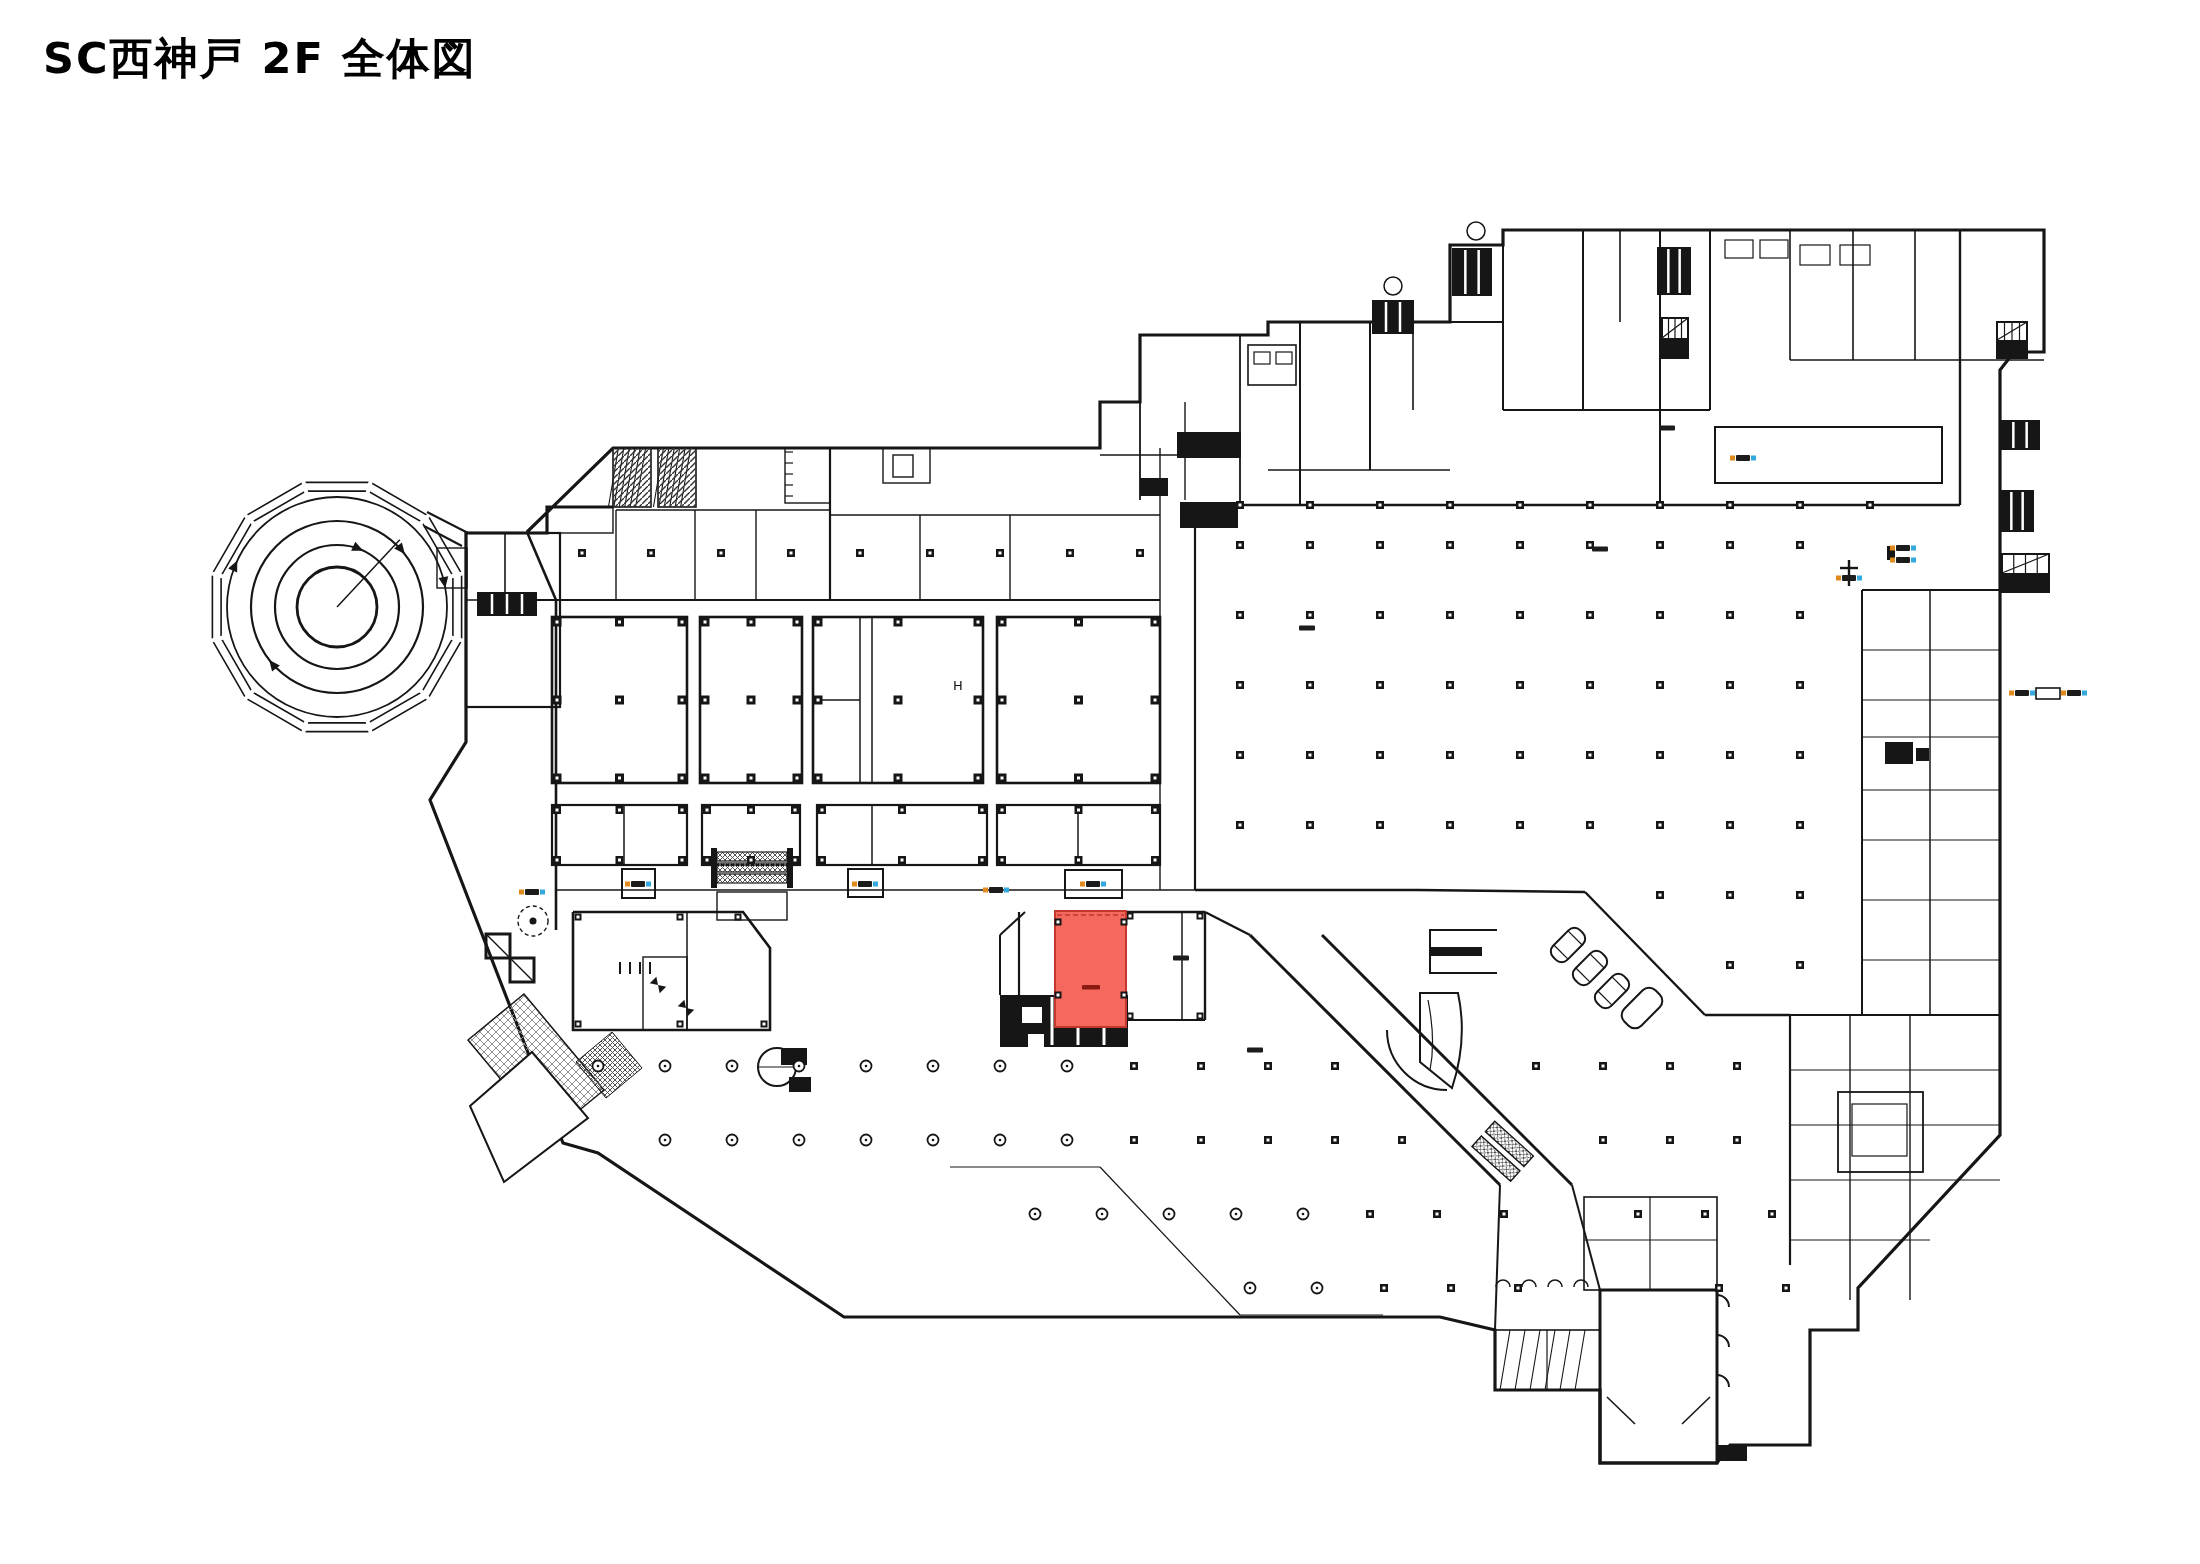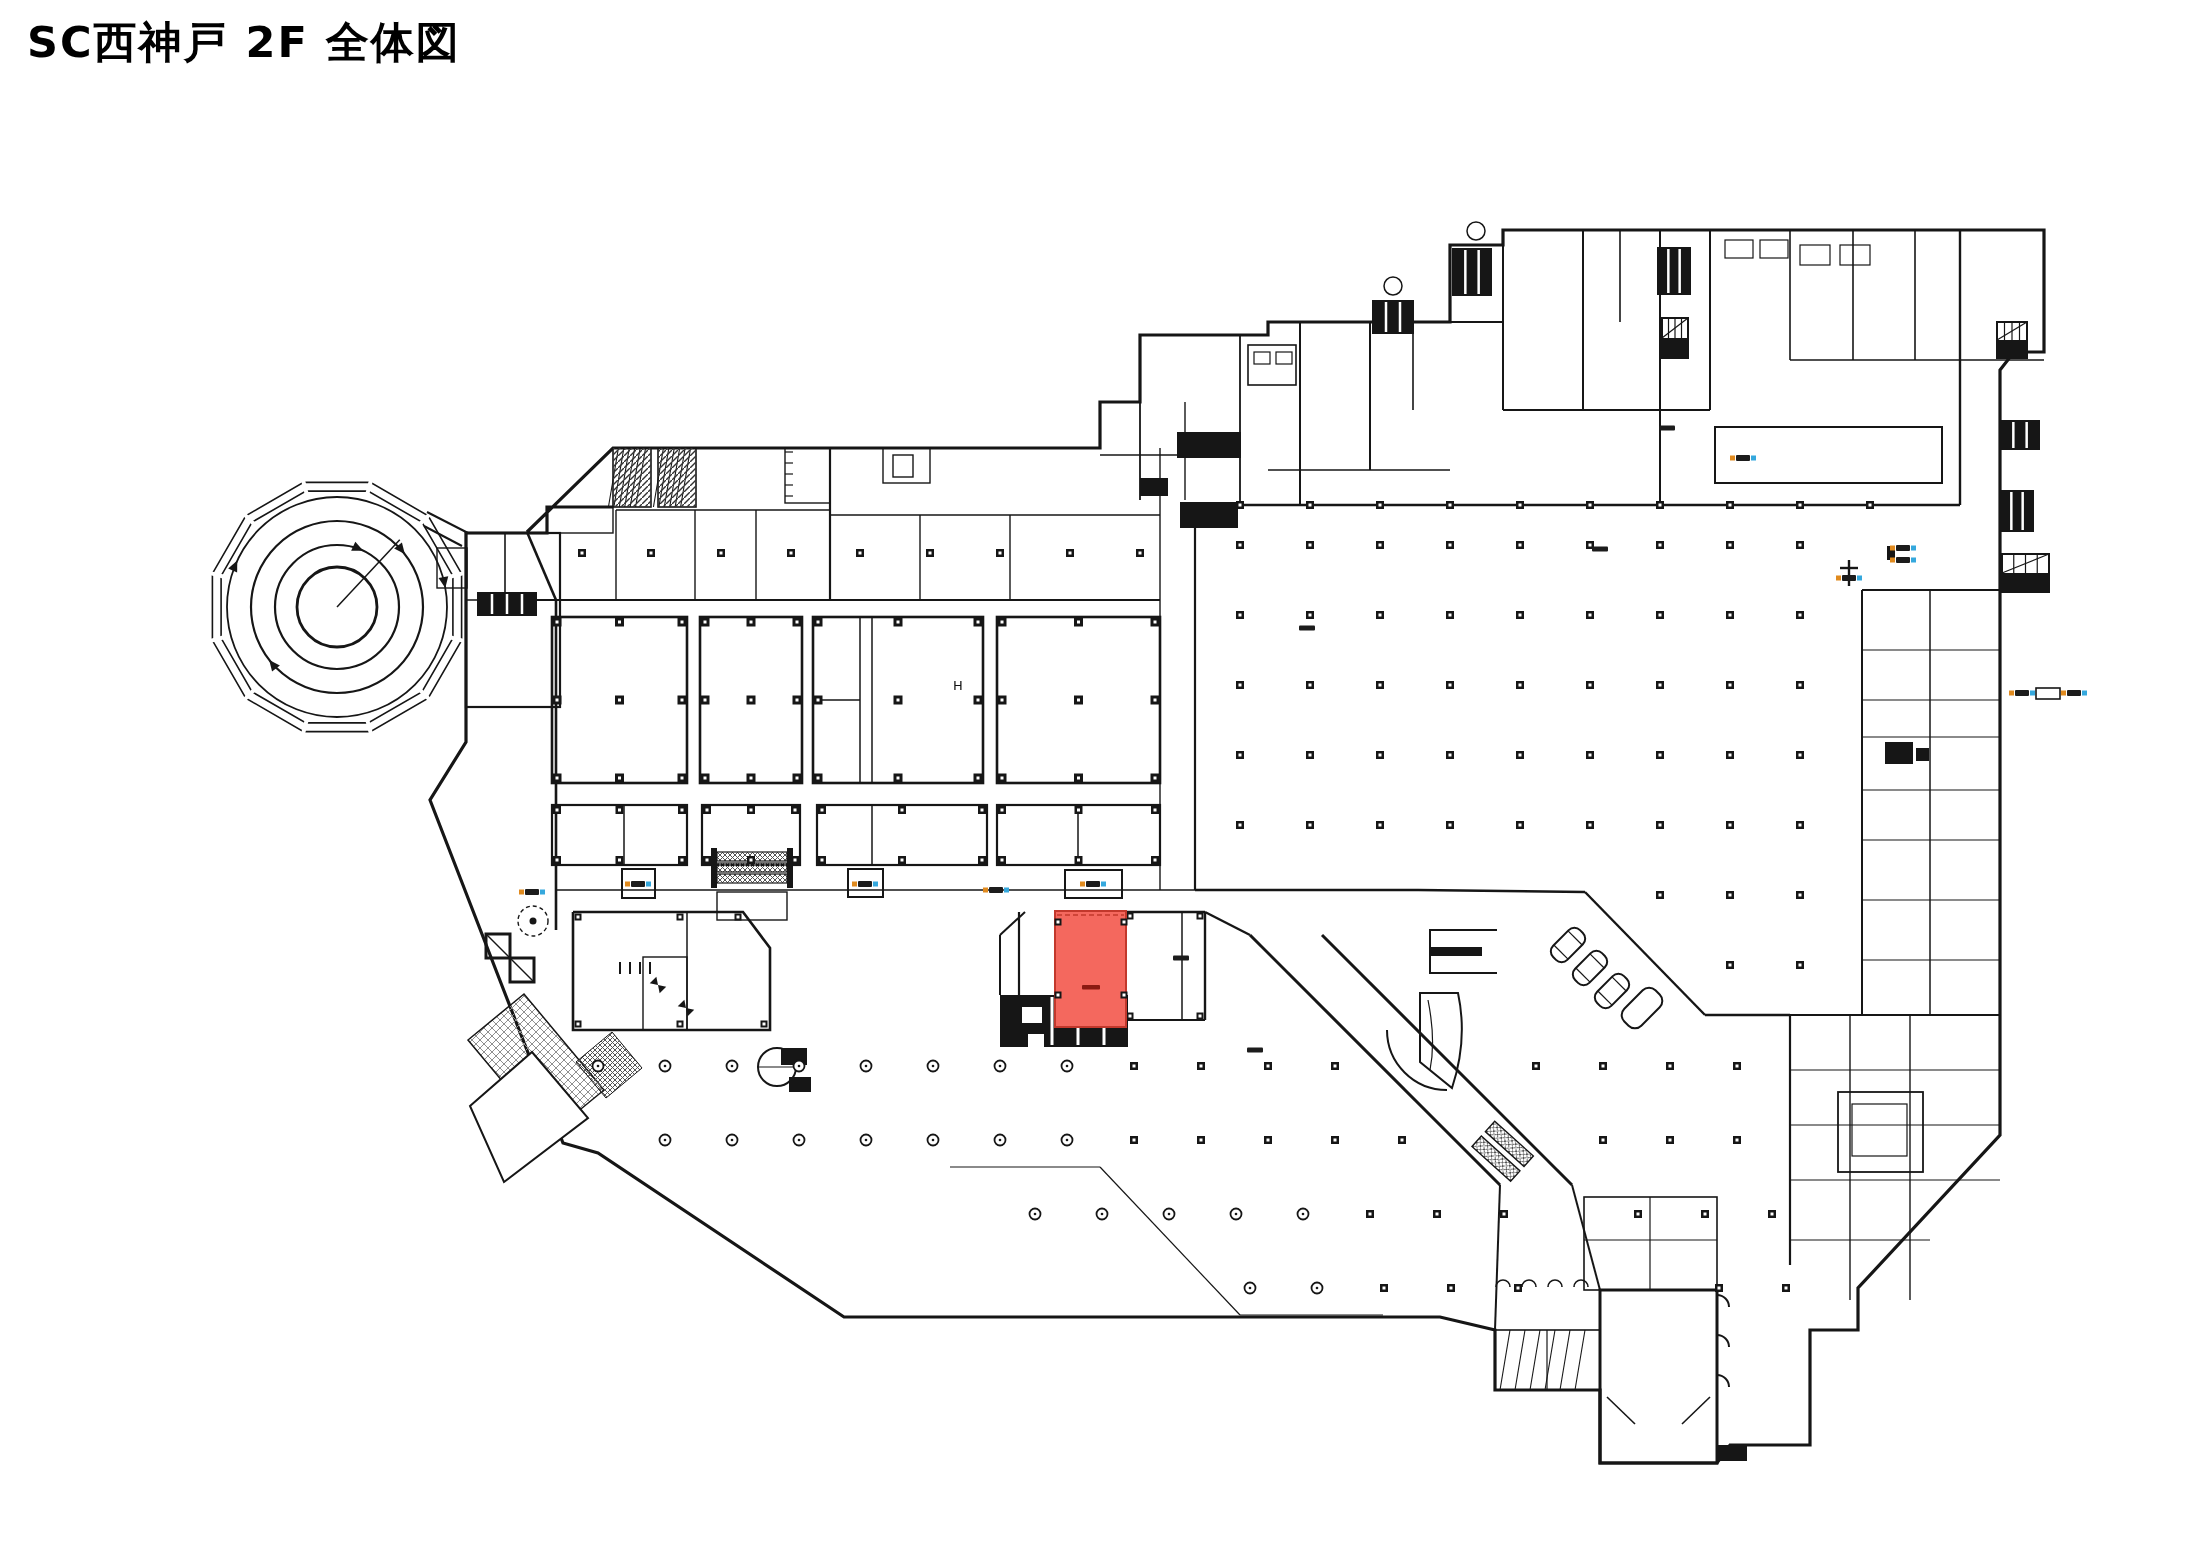--- a/index.html
+++ b/index.html
@@ -1,19 +1,19 @@
 <!DOCTYPE html>
 <html><head>
 <meta charset="utf-8">
 <style>
   html,body{margin:0;padding:0;background:#ffffff;}
   body{width:2200px;height:1564px;overflow:hidden;
        font-family:"DejaVu Sans","Liberation Sans",sans-serif;}
   .stage{position:relative;width:2200px;height:1564px;background:#fff;}
-  .plan-title{position:absolute;left:27px;top:14px;margin:0;
+  .plan-title{position:absolute;left:27px;top:14px;margin:16px;
       font-size:43px;font-weight:700;color:#000;letter-spacing:2px;
       font-family:"DejaVu Sans","Liberation Sans",sans-serif;white-space:pre;}
   svg.plan{position:absolute;left:0;top:0;width:2200px;height:1564px;}
 </style>
 </head>
 <body>
 
 <div class="stage">
   <h1 class="plan-title">SC西神戸 2F 全体図</h1>
 

